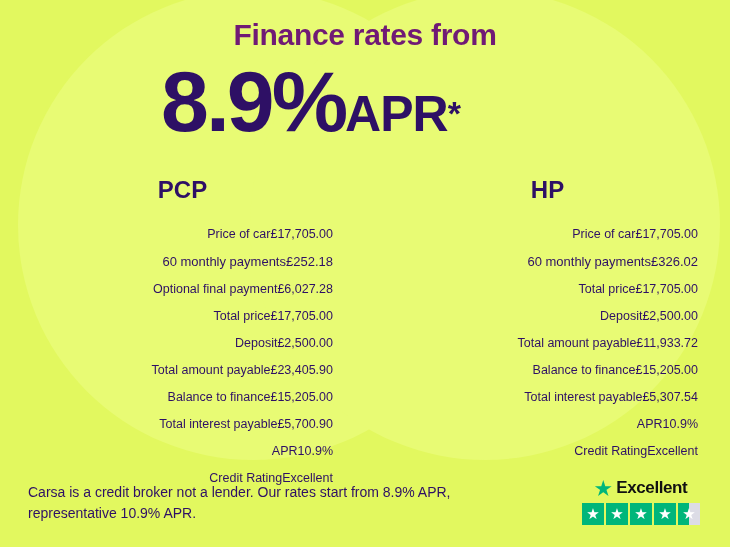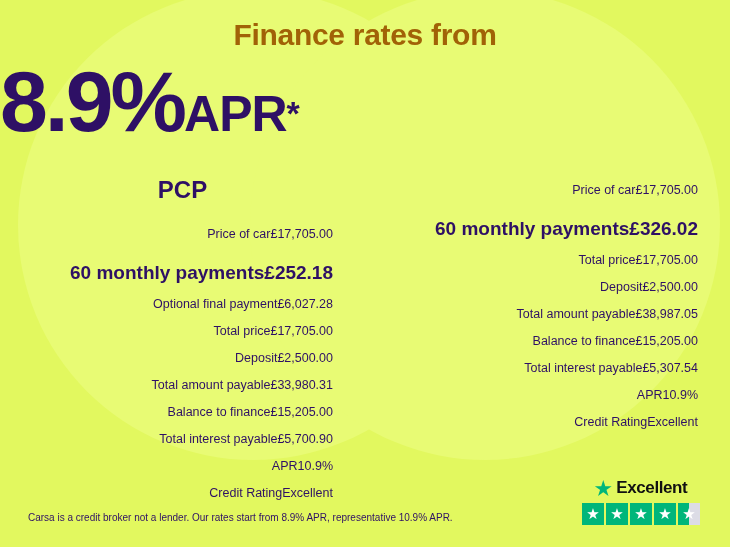--- a/index.html
+++ b/index.html
@@ -37,31 +37,31 @@
     height: 470px;
     left: 250px;
     top: -10px;
   }
   .headline {
     position: absolute;
     top: 18px;
     left: 0;
     width: 730px;
     text-align: center;
-    color: #a16207;
+    color: #701a75;
     font-size: 30px;
     font-weight: bold;
     letter-spacing: -0.3px;
   }
   .bigrate {
     position: absolute;
     top: 52px;
     left: 0;
     width: 622px;
-    text-align: left;
+    text-align: center;
     color: #2e1065;
     white-space: nowrap;
   }
   .bigrate .num {
     font-size: 86px;
     font-weight: bold;
     letter-spacing: -3px;
     vertical-align: baseline;
   }
   .bigrate .apr {
@@ -102,31 +102,30 @@
     justify-content: flex-end;
     align-items: baseline;
     color: #2e1065;
     font-size: 12.5px;
     padding: 6.5px 0;
   }
   .row .label { text-align: left; }
   .row .value { text-align: right; }
   .row.bold .label,
   .row.bold .value {
-    font-weight: bold;
-    font-size: 19px;
-    margin-top: 8px;
+    font-weight: normal;
+    font-size: 13px;
   }
 
   .footnote {
     position: absolute;
     left: 28px;
     bottom: 22px;
     color: #2e1065;
-    font-size: 10px;
+    font-size: 14px;
     line-height: 1.55;
     max-width: 430px;
   }
 
   .trustpilot {
     position: absolute;
     right: 24px;
     bottom: 22px;
     width: 130px;
     text-align: center;
@@ -198,21 +197,21 @@
         <div class="row">
           <span class="label">Total price</span>
           <span class="value">£17,705.00</span>
         </div>
         <div class="row">
           <span class="label">Deposit</span>
           <span class="value">£2,500.00</span>
         </div>
         <div class="row">
           <span class="label">Total amount payable</span>
-          <span class="value">£33,980.31</span>
+          <span class="value">£23,405.90</span>
         </div>
         <div class="row">
           <span class="label">Balance to finance</span>
           <span class="value">£15,205.00</span>
         </div>
         <div class="row">
           <span class="label">Total interest payable</span>
           <span class="value">£5,700.90</span>
         </div>
         <div class="row">
@@ -220,40 +219,41 @@
           <span class="value">10.9%</span>
         </div>
         <div class="row">
           <span class="label">Credit Rating</span>
           <span class="value">Excellent</span>
         </div>
       </div>
     </div>
 
     <div class="col">
+      <div class="col-title">HP</div>
       <div class="rows">
         <div class="row">
           <span class="label">Price of car</span>
           <span class="value">£17,705.00</span>
         </div>
         <div class="row bold">
           <span class="label">60 monthly payments</span>
           <span class="value">£326.02</span>
         </div>
         <div class="row">
           <span class="label">Total price</span>
           <span class="value">£17,705.00</span>
         </div>
         <div class="row">
           <span class="label">Deposit</span>
           <span class="value">£2,500.00</span>
         </div>
         <div class="row">
           <span class="label">Total amount payable</span>
-          <span class="value">£38,987.05</span>
+          <span class="value">£11,933.72</span>
         </div>
         <div class="row">
           <span class="label">Balance to finance</span>
           <span class="value">£15,205.00</span>
         </div>
         <div class="row">
           <span class="label">Total interest payable</span>
           <span class="value">£5,307.54</span>
         </div>
         <div class="row">

